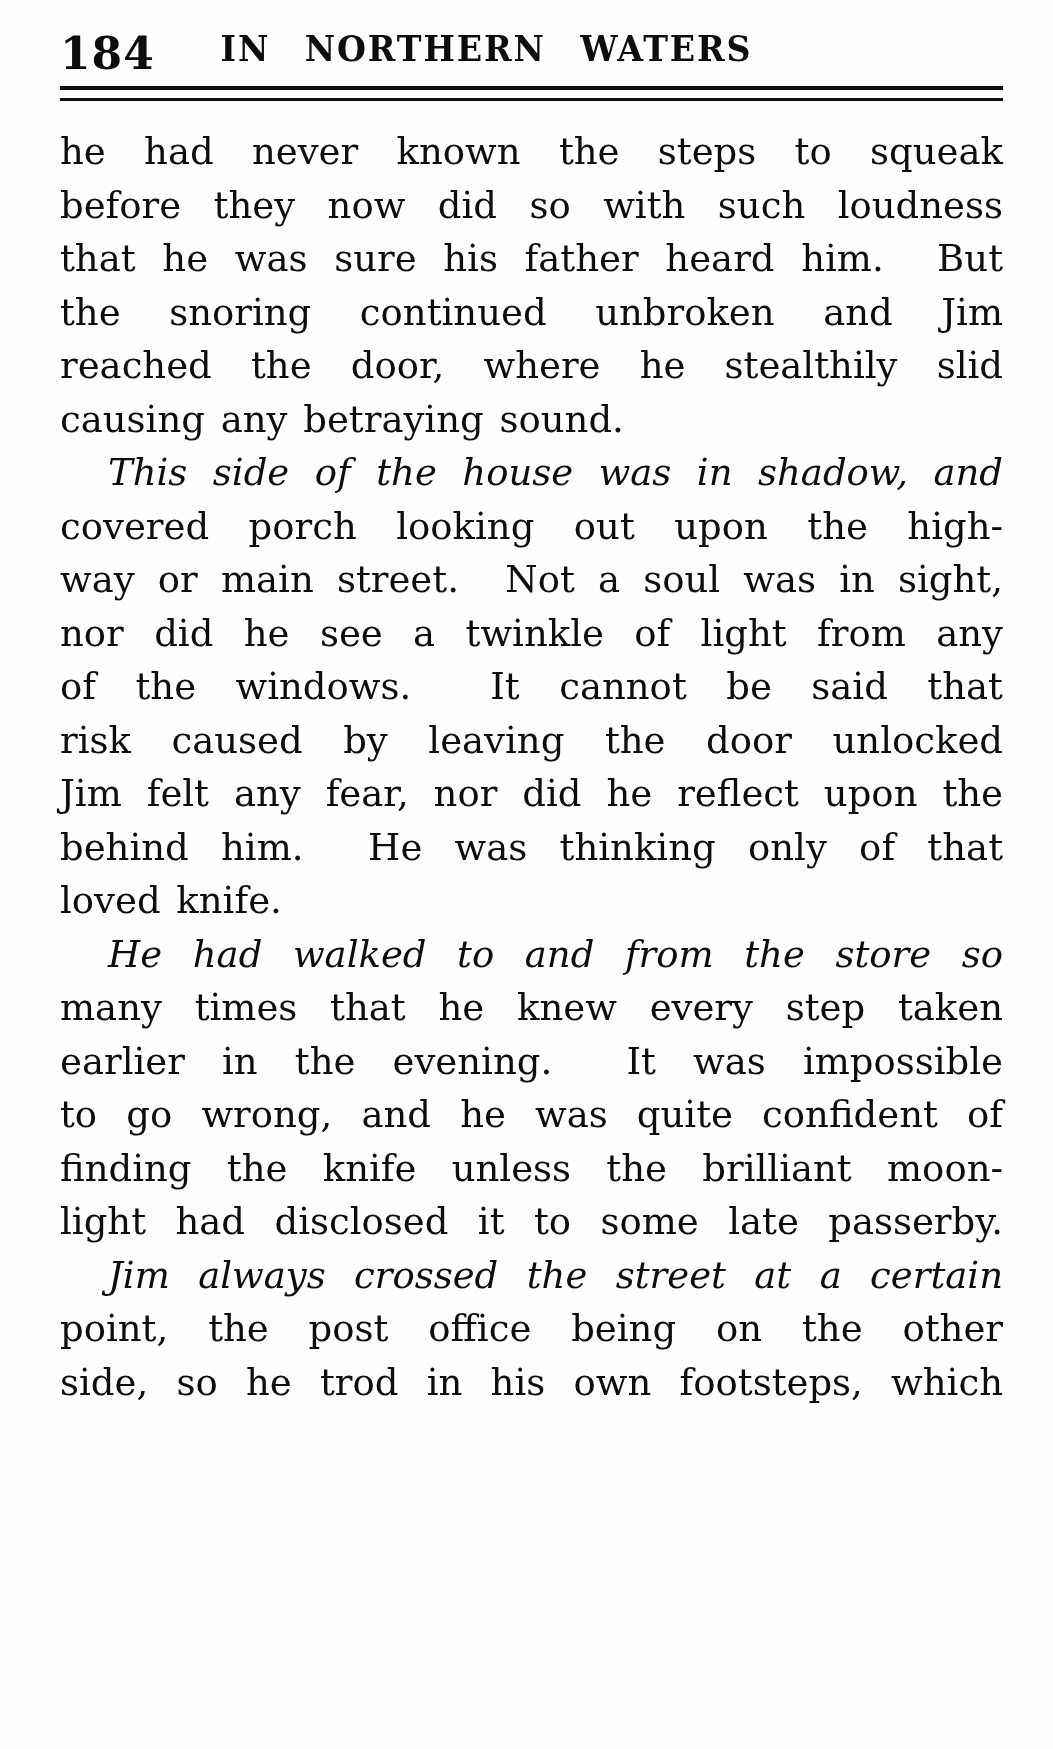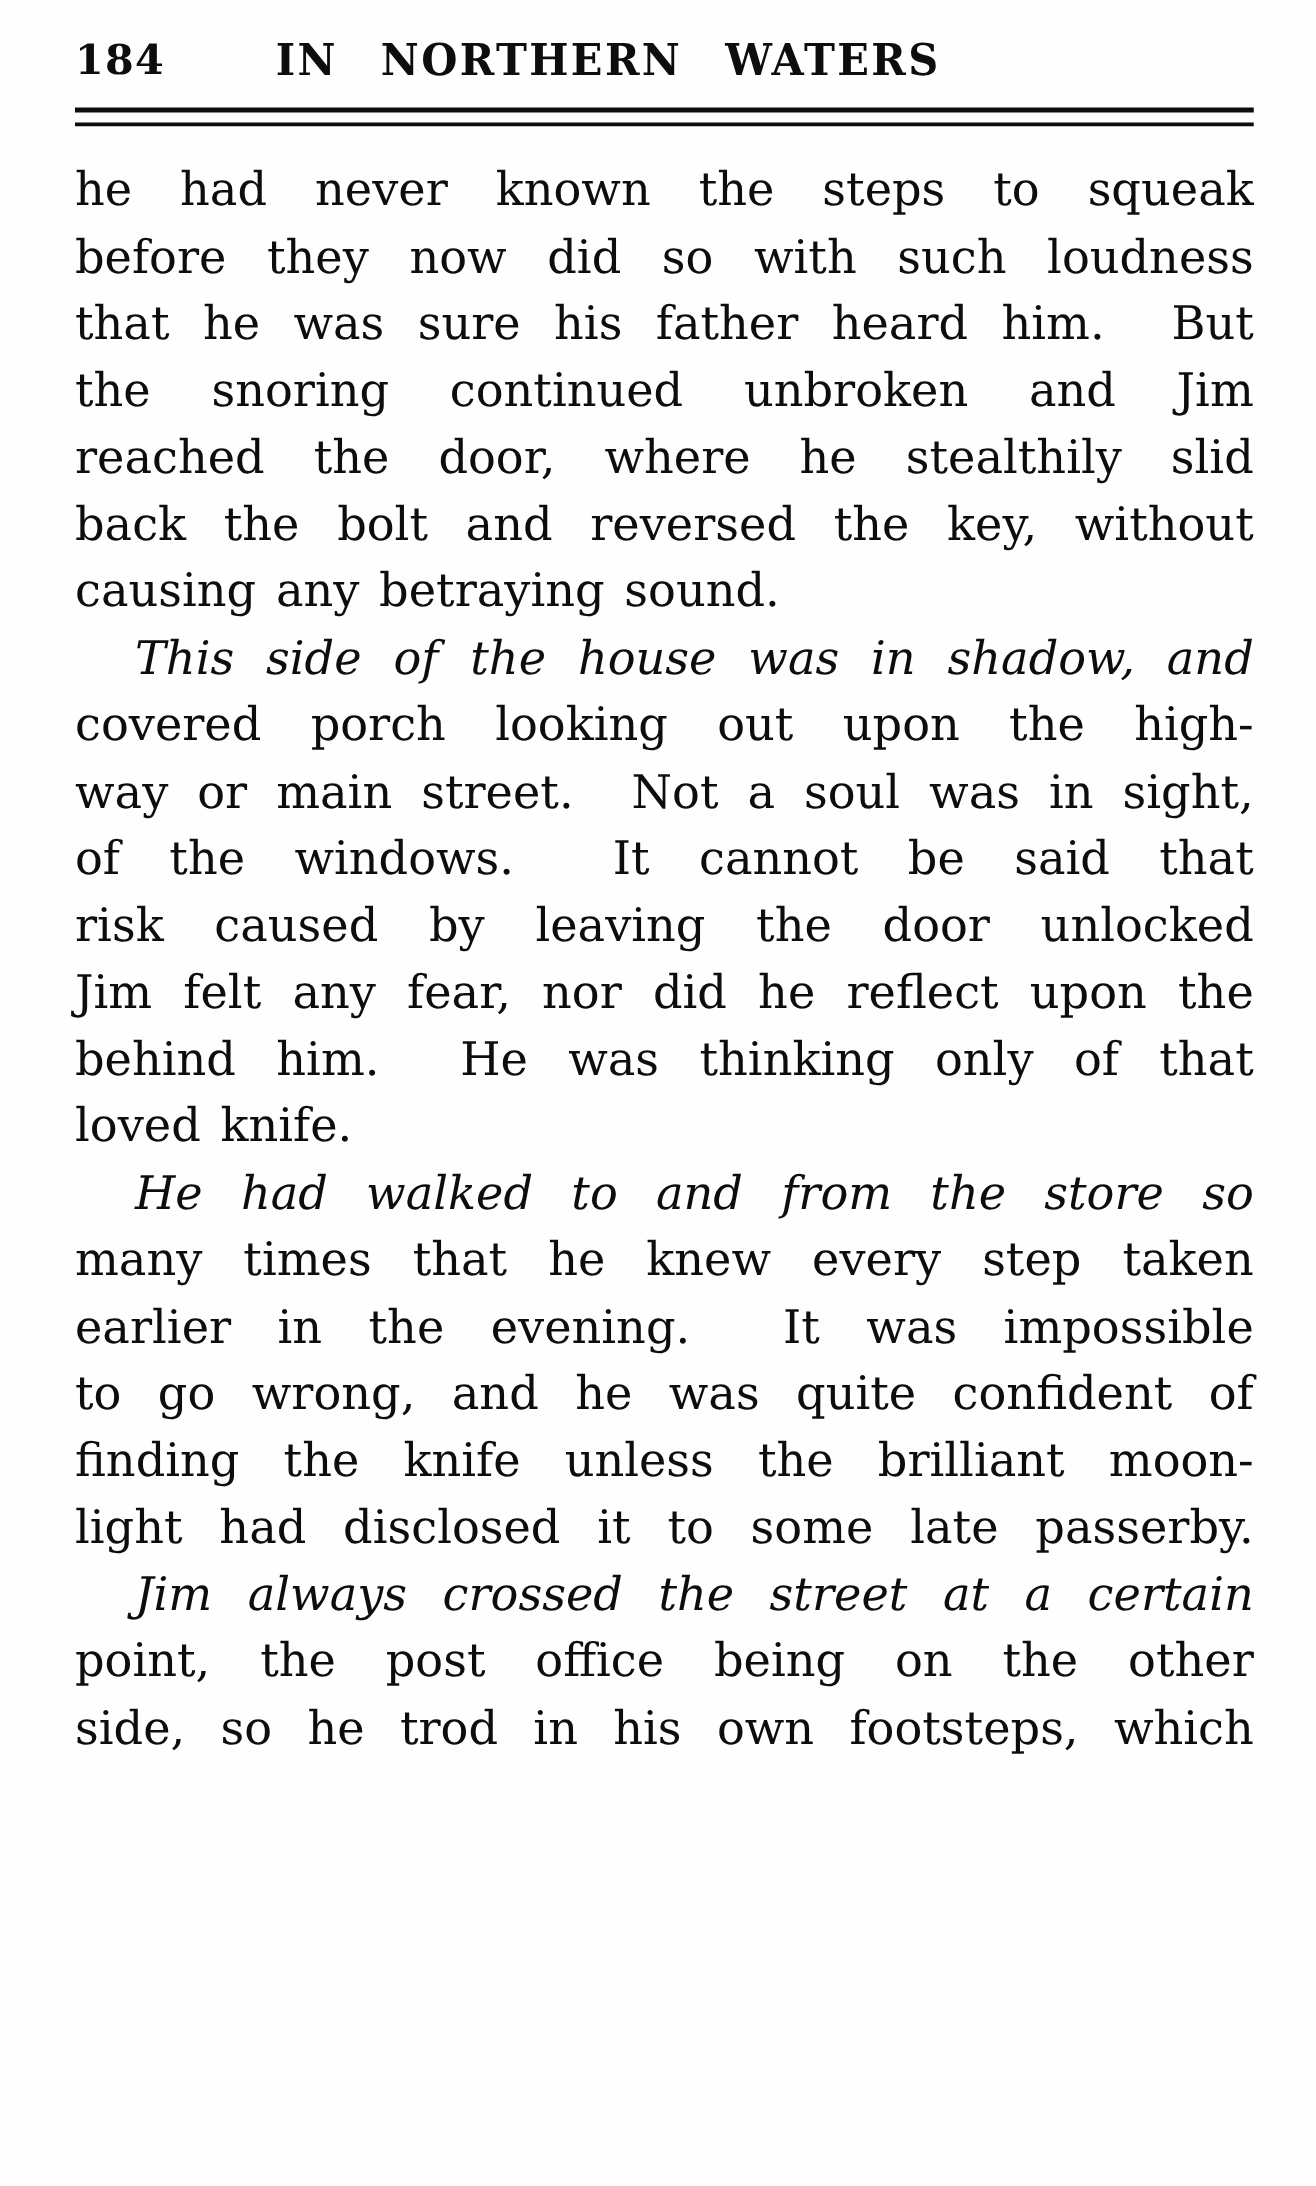--- a/index.html
+++ b/index.html
@@ -19,21 +19,21 @@
     padding: 28px 50px 0 60px;
     overflow: hidden;
   }
   .page-header {
     display: flex;
     align-items: baseline;
     position: relative;
     height: 44px;
   }
   .page-number {
-    font-size: 33px;
+    font-size: 44px;
     font-weight: bold;
     letter-spacing: 1px;
     flex: 0 0 auto;
   }
   .running-title {
     position: absolute;
     left: 0;
     right: 90px;
     text-align: center;
     font-size: 35px;
@@ -77,25 +77,25 @@
   </div>
 
   <div class="double-rule"></div>
 
   <div class="body-text">
     <div class="ln">he had never known the steps to squeak</div>
     <div class="ln">before they now did so with such loudness</div>
     <div class="ln">that he was sure his father heard him.&nbsp; But</div>
     <div class="ln">the snoring continued unbroken and Jim</div>
     <div class="ln">reached the door, where he stealthily slid</div>
-    <div class="ln">back the bolt and reversed the key, without</div>
     <div class="ln end">causing any betraying sound.</div>
     <div class="ln ind">This side of the house was in shadow, and</div>
     <div class="ln">covered porch looking out upon the high-</div>
     <div class="ln">way or main street.&nbsp; Not a soul was in sight,</div>
+    <div class="ln">nor did he see a twinkle of light from any</div>
     <div class="ln">of the windows.&nbsp; It cannot be said that</div>
     <div class="ln">risk caused by leaving the door unlocked</div>
     <div class="ln">Jim felt any fear, nor did he reflect upon the</div>
     <div class="ln">behind him.&nbsp; He was thinking only of that</div>
     <div class="ln end">loved knife.</div>
     <div class="ln ind">He had walked to and from the store so</div>
     <div class="ln">many times that he knew every step taken</div>
     <div class="ln">earlier in the evening.&nbsp; It was impossible</div>
     <div class="ln">to go wrong, and he was quite confident of</div>
     <div class="ln">finding the knife unless the brilliant moon-</div>

